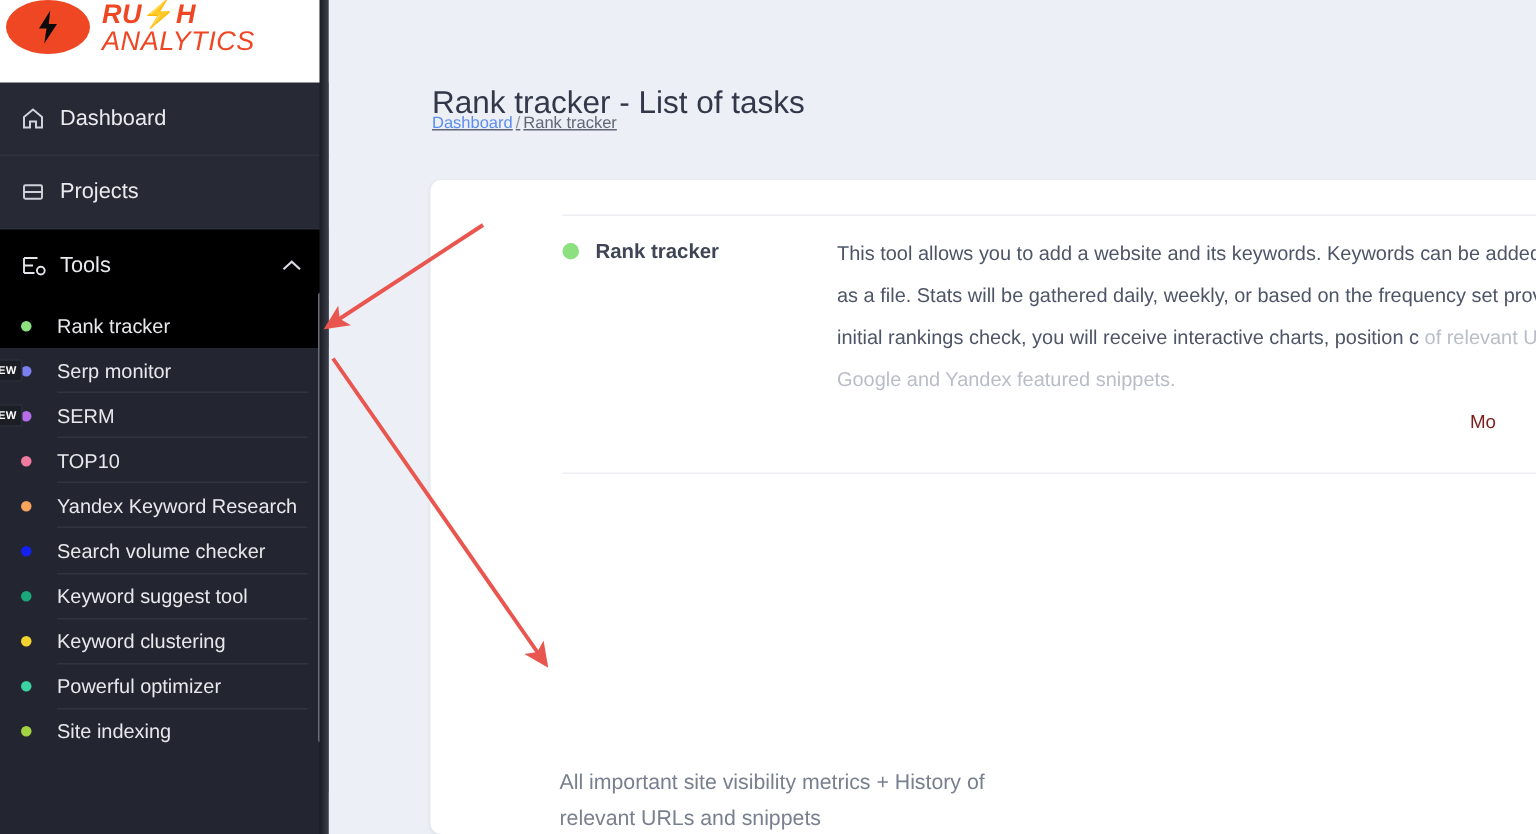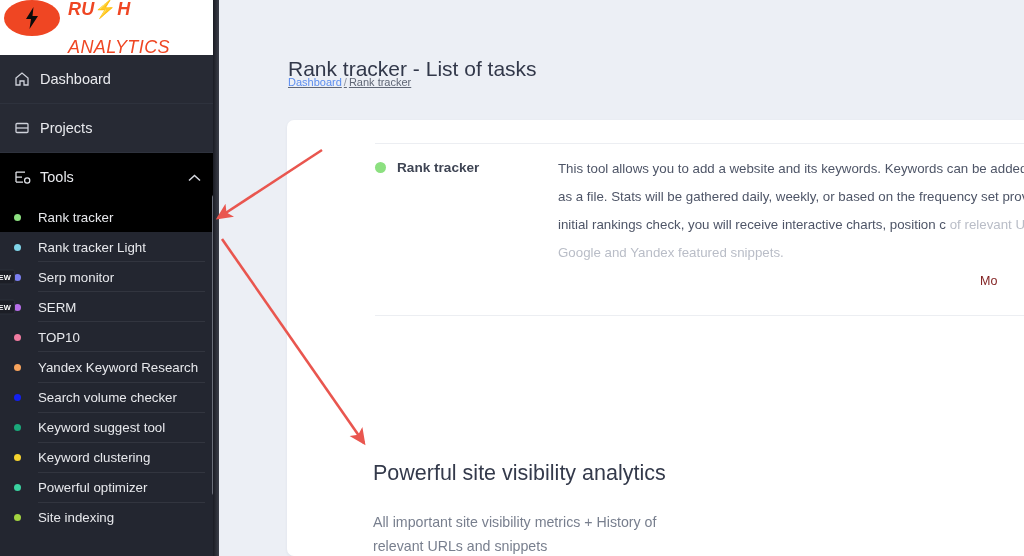--- a/index.html
+++ b/index.html
@@ -40,21 +40,21 @@
     text-align: center;
   }
   .logo-bolt svg { display:block; }
   .logo-text { display: flex; flex-direction: column; line-height: 1.02; }
   .logo-l1 {
     color: #ef4623; font-weight: bold; font-style: italic;
     font-size: 18px; letter-spacing: .3px;
   }
   .logo-l2 {
     color: #ef4623; font-style: italic;
-    font-size: 18px; letter-spacing: .4px; margin-top: 20px;
+    font-size: 18px; letter-spacing: .4px;
   }
   .logo-bolt-glyph { font-style: normal; }
 
   .nav-main {
     height: 49px; display: flex; align-items: center;
     padding-left: 14px; color: #e9eaee; font-size: 14.5px;
     border-bottom: 1px solid #2e323d;
     background: #272a34;
   }
   .nav-main .ico { width: 26px; display:flex; align-items:center; color:#cfd2da; }
@@ -238,25 +238,20 @@
         </svg>
       </span>
     </div>
 
     <div id="tool-list">
         <div class="tool-item active">
           <span class="tool-dot" style="background: rgb(140, 224, 128);"></span>
           <span>Rank tracker</span>
           <span class="sep"></span>
         </div>
-        <div class="tool-item">
-          <span class="tool-dot" style="background: rgb(127, 212, 232);"></span>
-          <span>Rank tracker Light</span>
-          <span class="sep"></span>
-        </div>
         <div class="tool-item has-badge">
           <span class="new-badge">NEW</span>
           <span class="tool-dot" style="background: rgb(123, 127, 240);"></span>
           <span>Serp monitor</span>
           <span class="sep"></span>
         </div>
         <div class="tool-item has-badge">
           <span class="new-badge">NEW</span>
           <span class="tool-dot" style="background: rgb(182, 110, 232);"></span>
           <span>SERM</span>
@@ -319,21 +314,20 @@
 
       <div id="tool-desc">
         <span>This tool allows you to add a website and its keywords. Keywords can be added man uploaded as a file. Stats will be gathered daily, weekly, or based on the frequency set provide. After the initial rankings check, you will receive interactive charts, position c</span>
         <span class="faded">of relevant URLs, and Google and Yandex featured snippets.</span>
       </div>
 
       <div id="more-link">Mo</div>
 
       <div class="card-divider" id="dv-mid"></div>
 
-      <div id="promo-title">Powerful site visibility analytics</div>
       <div id="promo-sub">All important site visibility metrics + History of relevant URLs and snippets</div>
 
       <div id="preview-wrap">
         
         
         
         
       </div>
     </div>
   </div>

